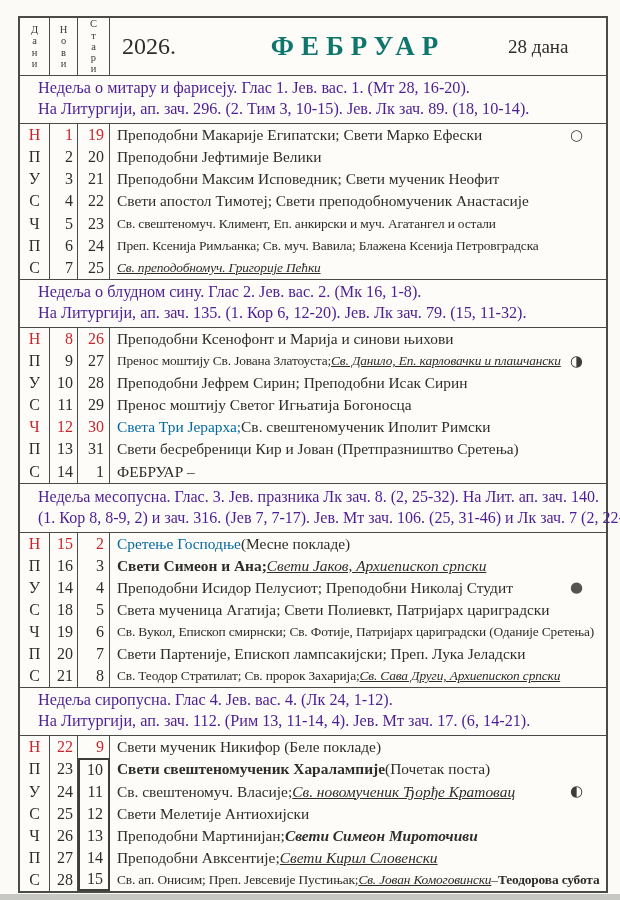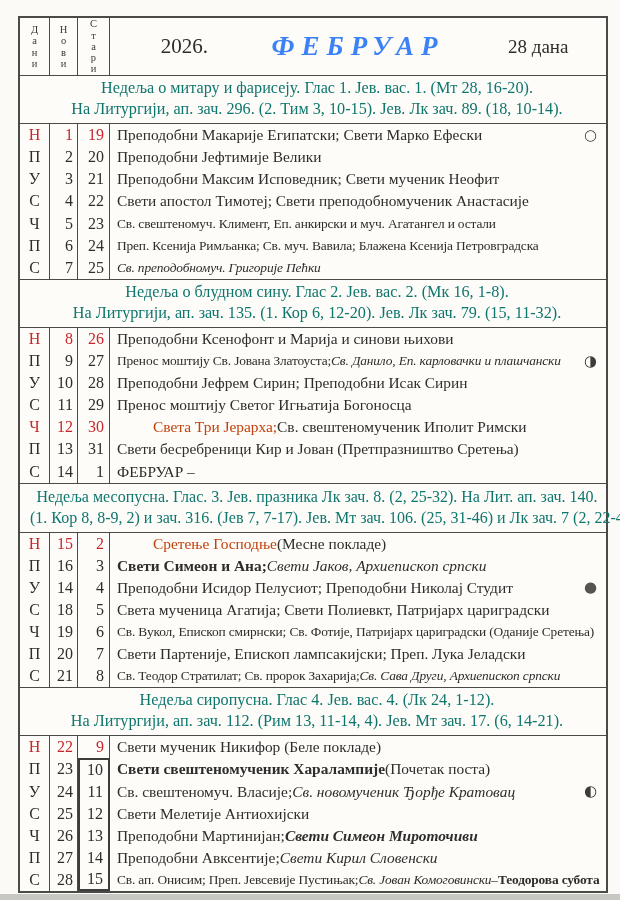--- a/index.html
+++ b/index.html
@@ -19,49 +19,49 @@
 
   
   .header-row{flex:0 0 57px;display:flex;align-items:stretch;}
   .vcol{
     display:flex;align-items:center;justify-content:center;text-align:center;
     border-right:1.5px solid #4a4a48;font-size:10.5px;line-height:1.08;
     white-space:pre-line;color:#3a3a38;box-sizing:border-box;
   }
   .vcol.c1{width:30px;} .vcol.c2{width:28px;} .vcol.c3{width:32px;}
   .header-main{flex:1;display:flex;align-items:center;padding:0 10px 0 12px;}
-  .year{font-size:21px;width:86px;text-align:right;}
-  .month{flex:1;text-align:center;font-weight:bold;font-size:27px;letter-spacing:7px;color:#3b82f6;font-style:italic;}
+  .year{font-size:24px;width:86px;}
+  .month{flex:1;text-align:center;font-weight:bold;font-size:27px;letter-spacing:7px;color:#0f766e;}
   .daycount{font-size:19px;width:88px;}
 
   
   .band{
     flex:0 0 auto;border-top:1.6px solid #4a4a48;border-bottom:1.6px solid #4a4a48;
-    color:#0f766e;text-align:center;font-size:16.2px;line-height:1.3;
-    padding:2px 2px 3px 10px;
+    color:#4c1d95;text-align:left;font-size:16.2px;line-height:1.3;
+    padding:2px 2px 3px 18px;
   }
   .band.small{font-size:16px;line-height:1.34;}
   .band-line{white-space:nowrap;}
 
   
   .week-rows{flex:1 1 0;display:flex;flex-direction:column;min-height:0;}
   .row{flex:1 1 0;display:flex;align-items:stretch;min-height:0;}
   .cell{display:flex;align-items:center;box-sizing:border-box;border-right:1.5px solid #4a4a48;}
   .c-letter{width:30px;justify-content:center;font-size:16px;}
   .c-new{width:28px;justify-content:flex-end;padding-right:4px;font-size:16px;}
   .c-old{width:32px;justify-content:flex-end;padding-right:5px;font-size:16px;}
   .c-text{
-    flex:1;border-right:none;padding-left:7px;padding-right:3px;
+    flex:1;border-right:none;padding-left:7px;padding-right:17px;
     font-size:15.4px;white-space:nowrap;overflow:hidden;
   }
   .row.fit .c-text{font-size:13.4px;letter-spacing:-0.15px;}
   .seg.b{font-weight:bold;}
-  .seg.i{font-style:italic;}
+  .seg.i{font-style:italic;text-decoration:underline;}
   .seg.bi{font-weight:bold;font-style:italic;}
-  .seg.r{color:#c2410c;margin-left:36px;}
+  .seg.r{color:#0369a1;}
   .row.redday .c-letter,.row.redday .c-new,.row.redday .c-old{color:#c9262b;}
   .moon{margin-left:auto;padding-right:6px;font-size:15px;color:#3c3c3a;
         font-family:"DejaVu Sans",sans-serif;line-height:1;}
   .moon.dim{color:#55554f;}
 
   
   .c-old.fast{border-left:2px solid #3d3d3b;border-right:2px solid #3d3d3b;}
   .c-old.fast-top{border-top:2px solid #3d3d3b;}
   .c-old.fast-bottom{border-bottom:2px solid #3d3d3b;}
 </style>

